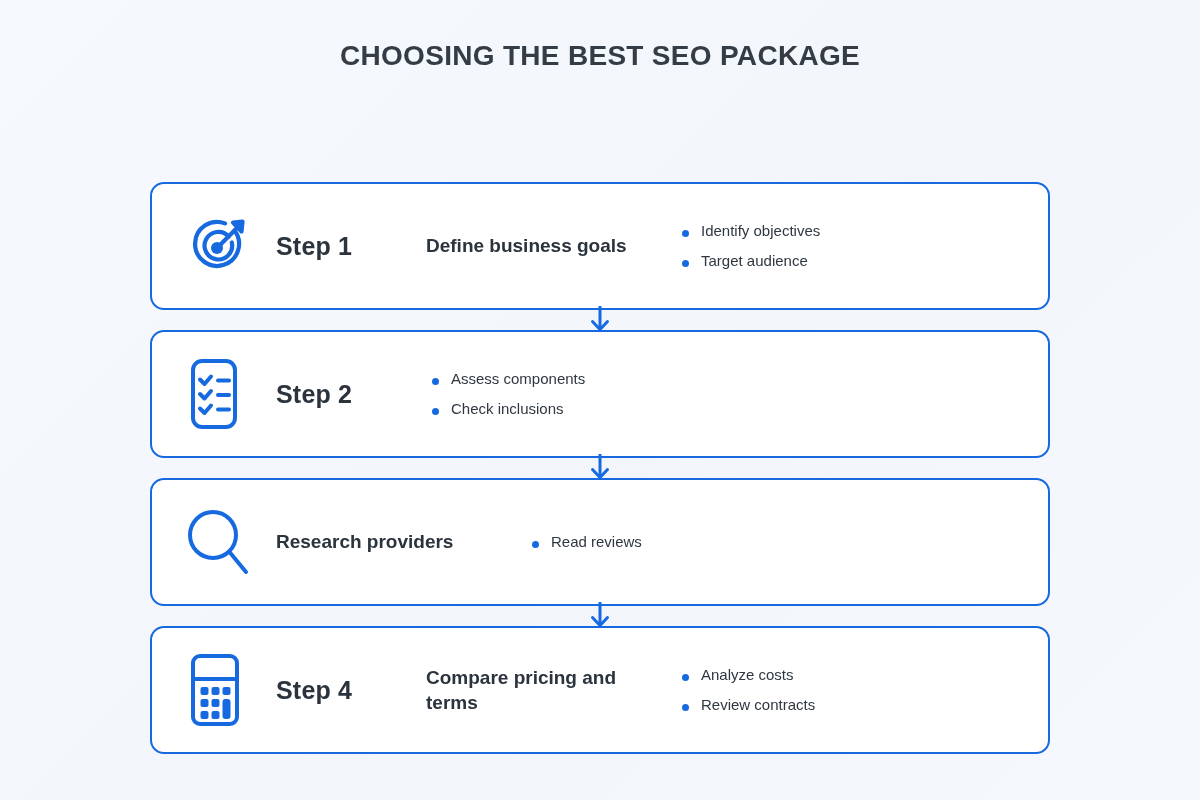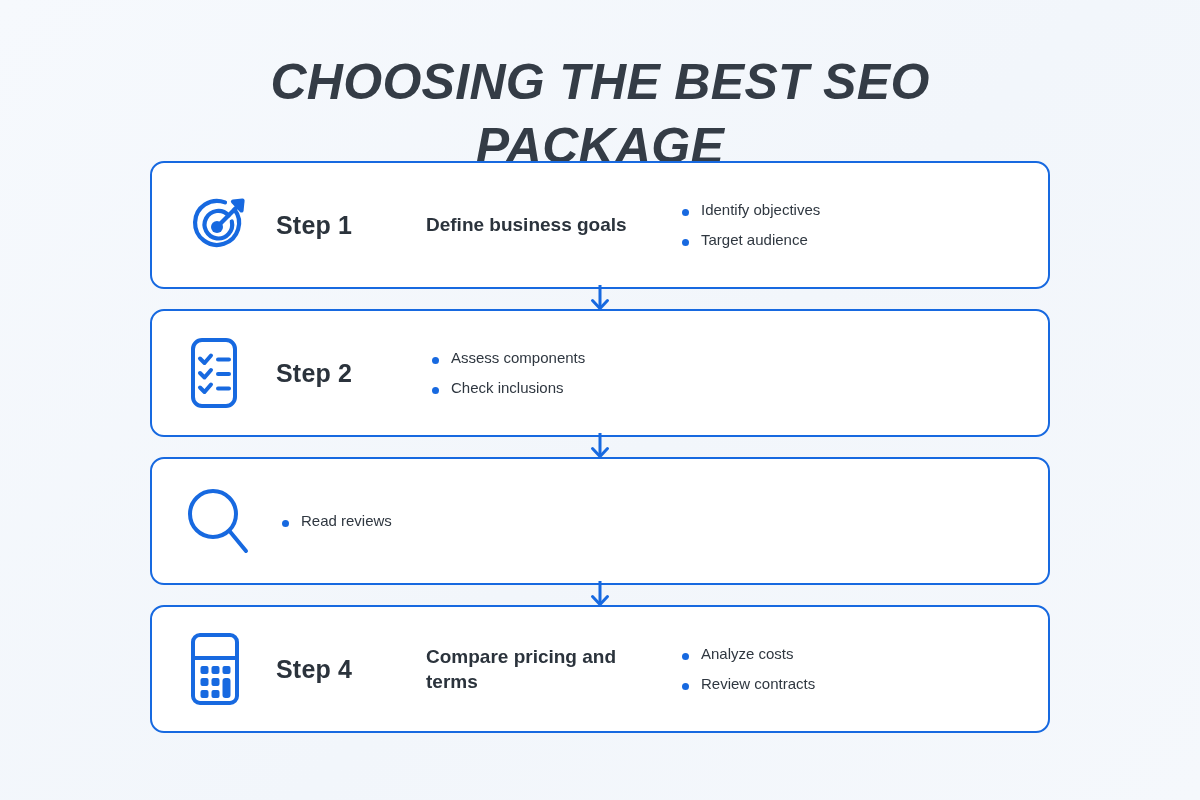--- a/index.html
+++ b/index.html
@@ -21,39 +21,38 @@
     background: linear-gradient(135deg, #f6f9fd 0%, #f2f6fb 55%, #f5f8fc 100%);
     box-sizing: border-box;
   }
 
   
   .title-wrap {
     padding-top: 34px;
     text-align: center;
   }
   .title {
-    font-size: 50px;
+    font-size: 28px;
     font-weight: bold;
     letter-spacing: 0.3px;
     color: #343c46;
     line-height: 1.28;
     text-transform: uppercase;
-    margin: 16px auto;
+    margin: 4px auto;
     max-width: 800px;
-    font-style: italic;
   }
   .title .line {
     display: block;
   }
 
   
   .flow {
     position: absolute;
     left: 150px;
-    top: 161px;
+    top: 182px;
     width: 900px;
   }
   .card {
     position: relative;
     box-sizing: border-box;
     width: 900px;
     height: 128px;
     background: #ffffff;
     border: 2px solid #1769e0;
     border-radius: 14px;
@@ -221,20 +220,21 @@
 
     <div class="card">
       <div class="icon-cell">
         <svg width="74" height="76" viewBox="0 0 74 76" aria-hidden="true">
           <g fill="none" stroke="#1769e0" stroke-width="4" stroke-linecap="round">
             <circle cx="29" cy="31" r="23"></circle>
             <path d="M45.5 48 62 68"></path>
           </g>
         </svg>
       </div>
+      <div class="heading-cell">Research providers</div>
       <div class="bullets-cell">
         <div class="bullet">
           <span class="bullet-dot"></span>
           <span>Read reviews</span>
         </div>
       </div>
     </div>
 
     <div class="connector">
       <svg width="26" height="28" viewBox="0 0 26 28" aria-hidden="true">

